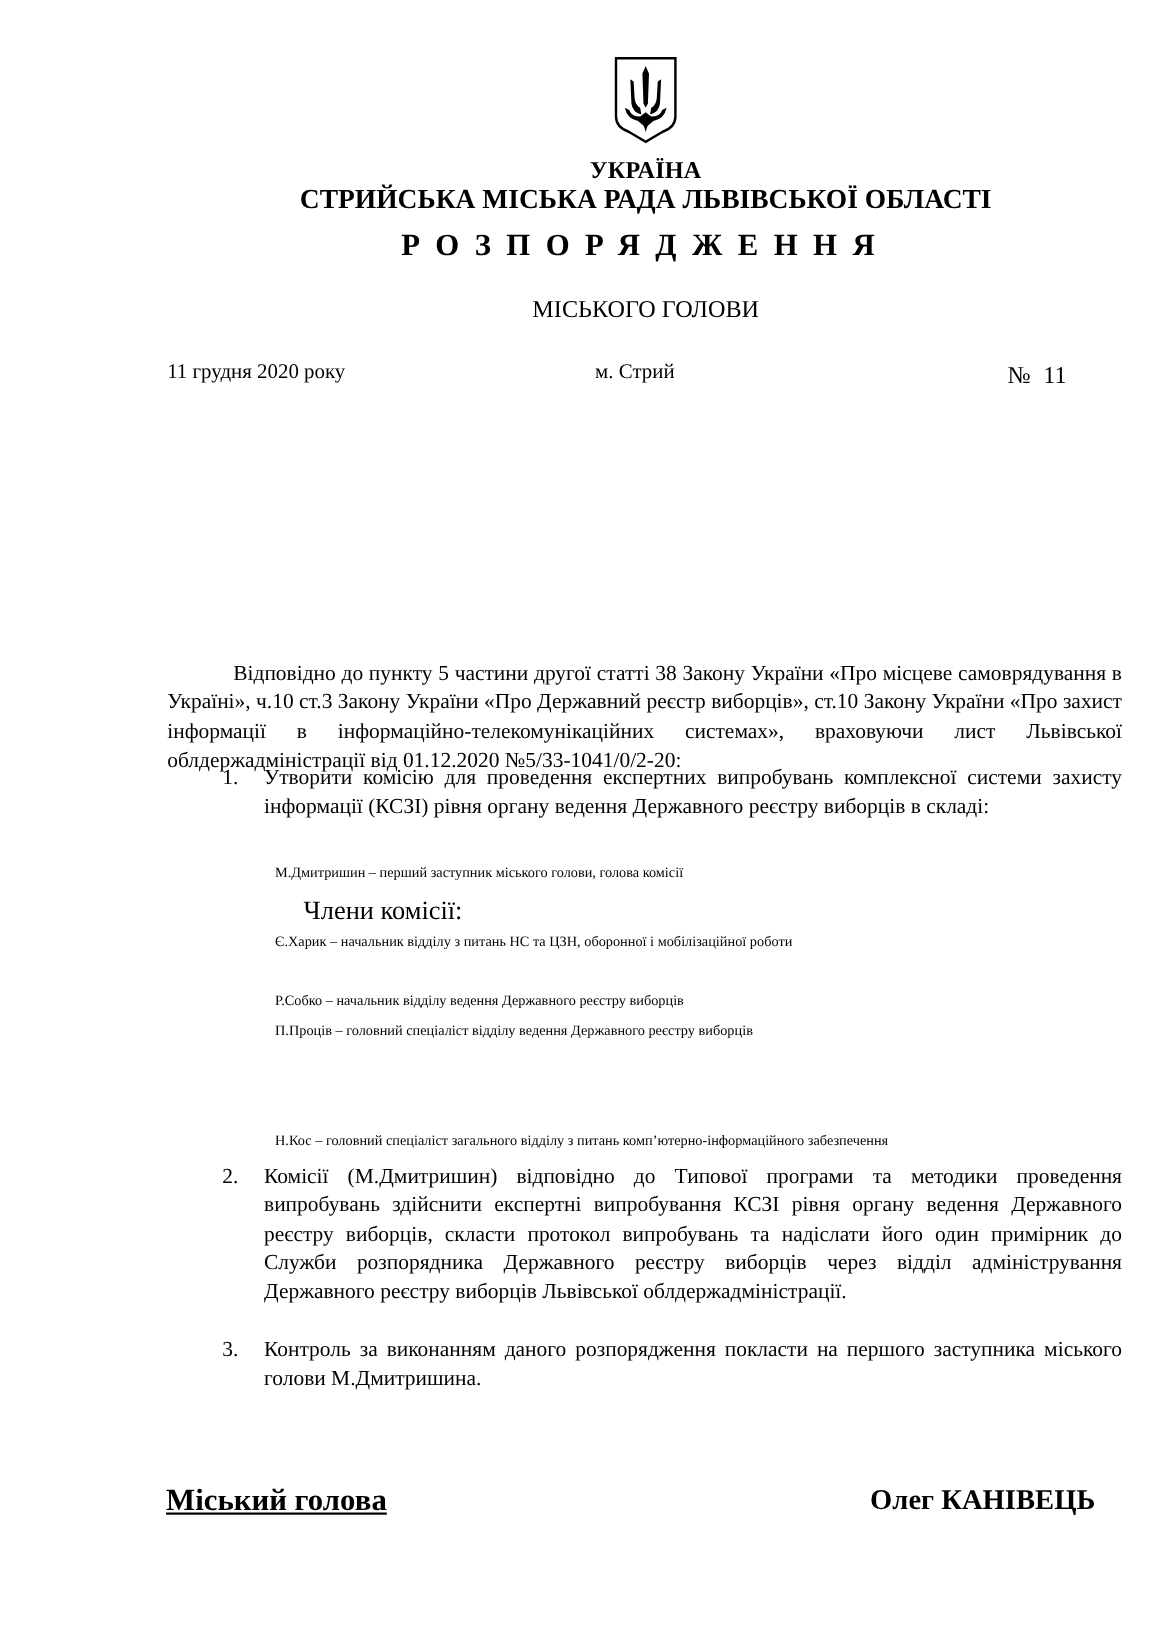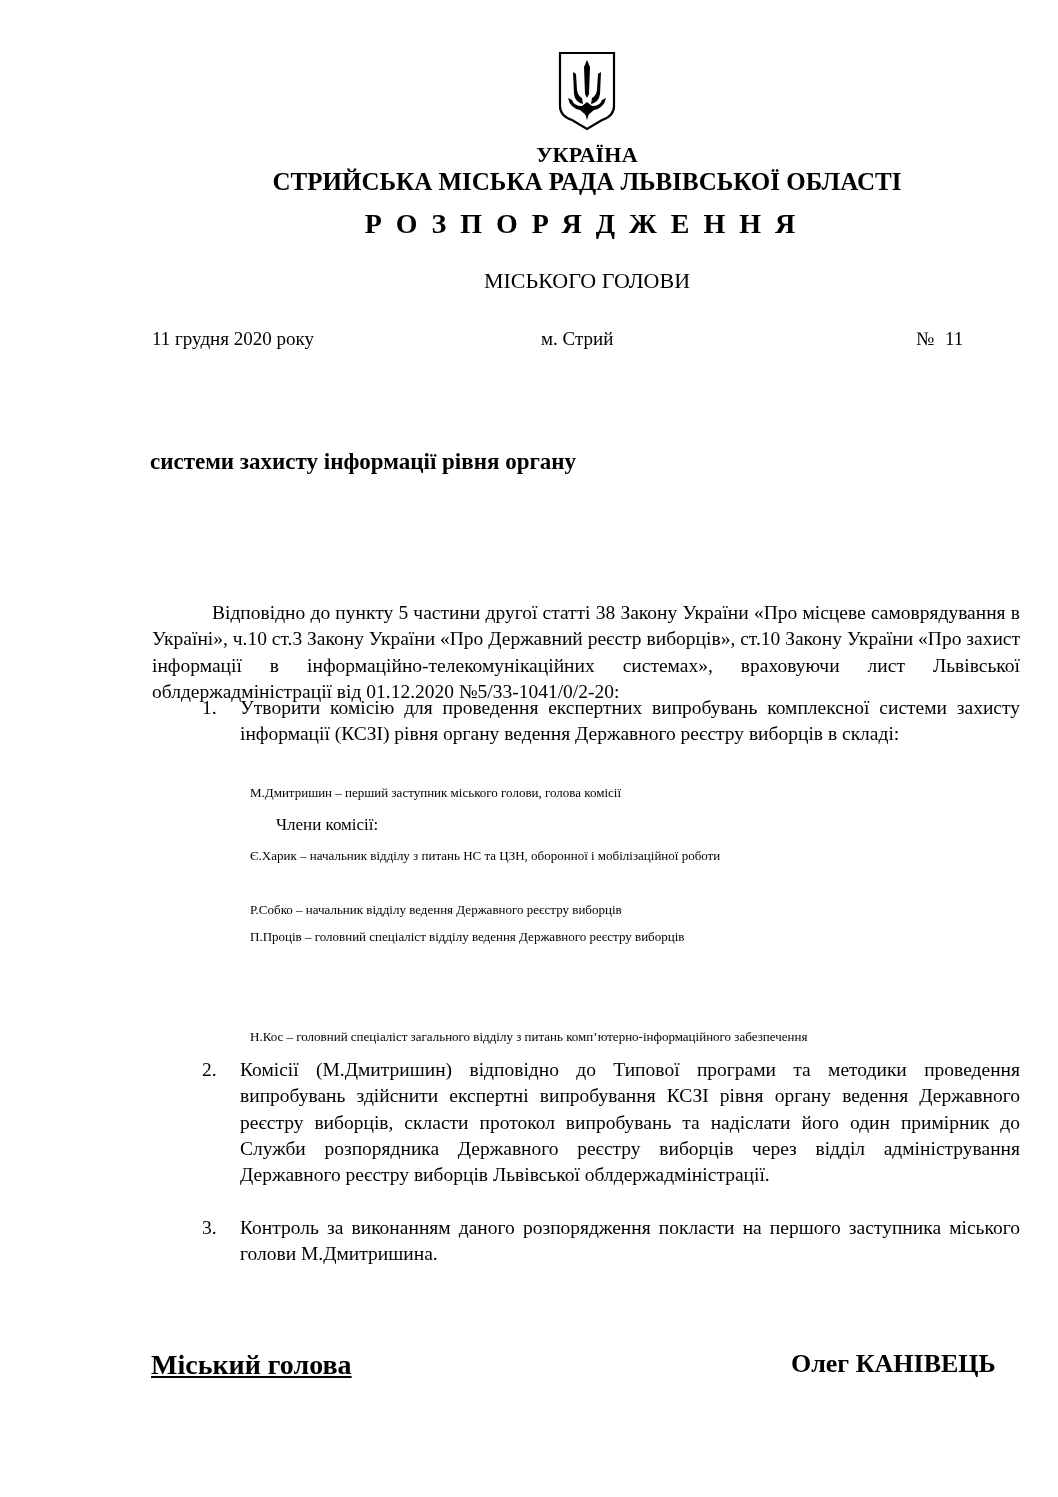--- a/index.html
+++ b/index.html
@@ -9,29 +9,29 @@
     color: #000;
   }
   .abs { position: absolute; }
   .crest { left: 556px; top: 50px; width: 62px; height: 82px; }
   .h-country { left: 0; width: 1174px; top: 142px; text-align: center; font-weight: bold; font-size: 22px; letter-spacing: 0.2px; }
   .h-council { left: 0; width: 1174px; top: 168px; text-align: center; font-weight: bold; font-size: 25px; }
   .h-order { left: 0; width: 1174px; top: 208px; text-align: center; font-weight: bold; font-size: 28px; letter-spacing: 14px; }
   .h-mayor { left: 0; width: 1174px; top: 268px; text-align: center; font-size: 22px; }
   .meta-date { left: 152px; top: 328px; font-size: 19px; }
   .meta-city { left: 541px; top: 328px; font-size: 19px; }
-  .meta-num { left: 916px; top: 328px; font-size: 19px; word-spacing: 6px; }
+  .meta-num { left: 916px; top: 328px; font-size: 22px; word-spacing: 6px; }
   .title { left: 150px; top: 447px; font-weight: bold; font-size: 23px; line-height: 30px; width: 520px; }
   .para { font-size: 19.5px; line-height: 26.3px; text-align: justify; }
   .intro { left: 152px; top: 564px; width: 868px; text-indent: 60px; margin-top: 36px; }
   .li { left: 202px; width: 818px; padding-left: 38px; box-sizing: border-box; }
   .li .num { position: absolute; left: 0; top: 0; }
   .li .txt { display: block; text-align: justify; }
   .member { left: 250px; width: 770px; font-size: 13px; line-height: 26.3px; text-align: justify; padding-left: 50px; text-indent: -50px; box-sizing: border-box; }
-  .members-label { left: 276px; top: 815px; font-size: 17px; text-align: center; }
+  .members-label { left: 276px; top: 815px; font-size: 24px; text-align: center; }
   .sign-title { left: 151px; top: 1349px; font-weight: bold; font-size: 28px; text-decoration: underline; }
   .sign-name { left: 791px; top: 1349px; font-weight: bold; font-size: 26px; }
 </style>
 </head>
 <body>
 
 <div class="abs crest">
   <svg viewBox="0 0 62 82" width="62" height="82">
     <path d="M4 3 H58 V56 Q58 66 46 70 L31 79 L16 70 Q4 66 4 56 Z" fill="none" stroke="#000" stroke-width="2.2"></path>
     <path d="M31 10 L28 17 L29 44 L31 48 L33 44 L34 17 Z" fill="#000"></path>
@@ -45,21 +45,20 @@
 <div class="abs h-country">УКРАЇНА</div>
 <div class="abs h-council">СТРИЙСЬКА МІСЬКА РАДА ЛЬВІВСЬКОЇ ОБЛАСТІ</div>
 <div class="abs h-order">РОЗПОРЯДЖЕННЯ</div>
 <div class="abs h-mayor">МІСЬКОГО ГОЛОВИ</div>
 
 <div class="abs meta-date">11 грудня 2020 року</div>
 <div class="abs meta-city">м. Стрий</div>
 <div class="abs meta-num">№ 11</div>
 
 <div class="abs title">
-  <div>системи захисту інформації рівня органу</div>
 </div>
 
 <div class="abs para intro">Відповідно до пункту 5 частини другої статті 38 Закону України «Про місцеве самоврядування в Україні», ч.10 ст.3 Закону України «Про Державний реєстр виборців», ст.10 Закону України «Про захист інформації в інформаційно-телекомунікаційних системах», враховуючи лист Львівської облдержадміністрації від 01.12.2020 №5/33-1041/0/2-20:</div>
 
 <div class="abs para li" style="top:695px;">
   <span class="num">1.</span>
   <span class="txt">Утворити комісію для проведення експертних випробувань комплексної системи захисту інформації (КСЗІ) рівня органу ведення Державного реєстру виборців в складі:</span>
 </div>
 
 <div class="abs member" style="top:780px; padding-left:0; text-indent:0;">М.Дмитришин – перший заступник міського голови, голова комісії</div>

